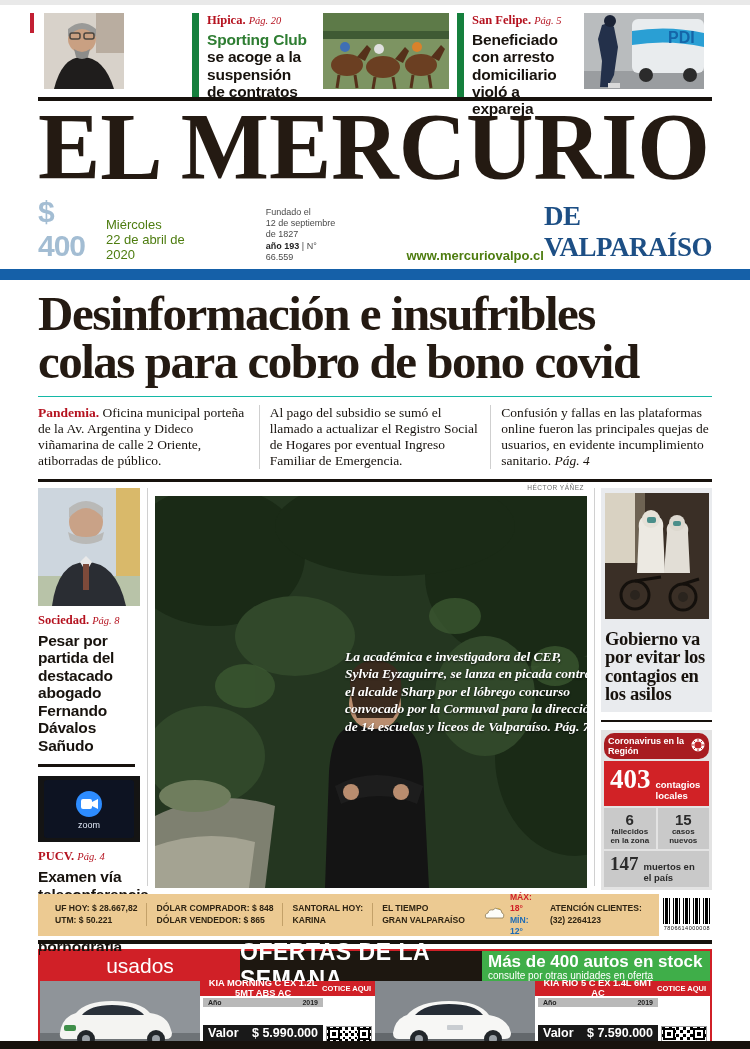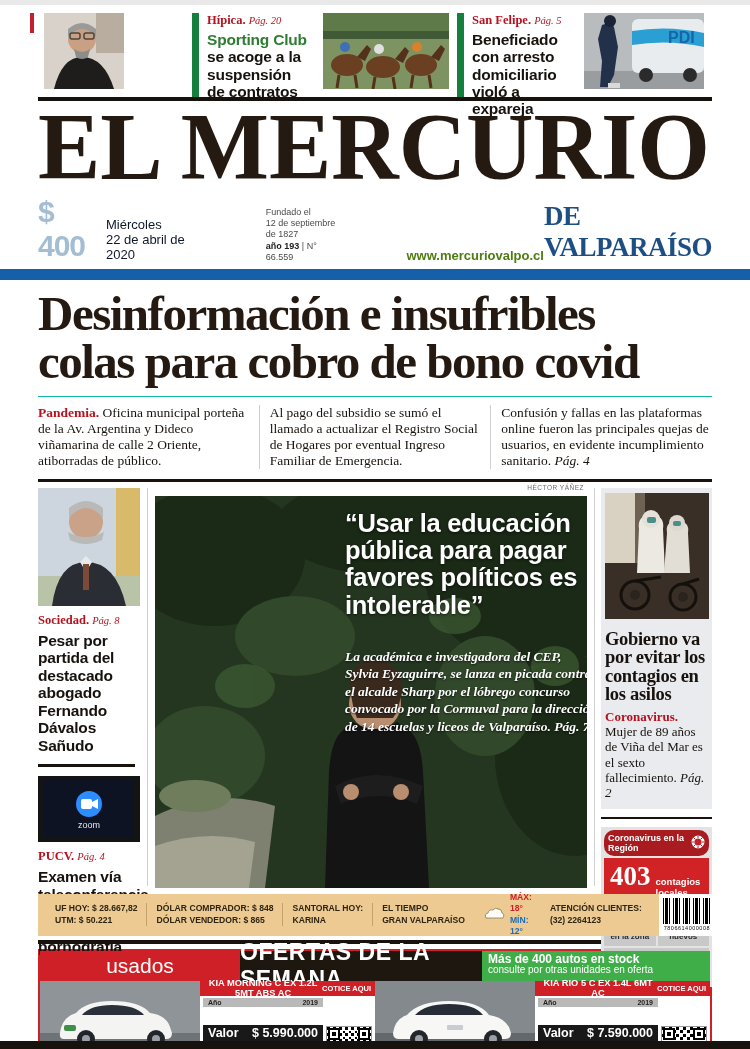--- a/index.html
+++ b/index.html
@@ -23,21 +23,21 @@
   .t-accent-purple { color:#8d4a8b; }
   .t-accent-green { color:#2e7d32; }
   .t-photo { height:76px; overflow:hidden; flex:none; }
   .t-photo svg { display:block; }
 
   
   .masthead { padding-top:4px; }
   .masthead-title-wrap svg { display:block; }
   .masthead-info { display:flex; align-items:flex-end; padding:2px 0 6px 0; }
   .price { font-size:30px; font-weight:bold; color:#a3bdd3; letter-spacing:-1px; }
-  .date-block { margin-left:14px; font-size:13px; color:#0f172a; line-height:1.15; }
+  .date-block { margin-left:14px; font-size:13px; color:#4d7c0f; line-height:1.15; }
   .founded-block { margin-left:74px; font-size:9px; color:#4a4a4a; line-height:1.25; }
   .founded-block b { color:#222; }
   .website { margin-left:60px; font-size:13px; font-weight:bold; color:#4d7c0f; }
   .region { margin-left:auto; font-family:"Liberation Serif",serif; font-weight:bold; font-size:27px; color:#1d4f85; letter-spacing:-0.5px; }
   .blue-bar { height:11px; background:#1560a8; margin:0 0 2px 0; }
 
   
   .lead-headline { font-family:"Liberation Serif",serif; font-weight:bold; font-size:49px; line-height:0.98; letter-spacing:-1.5px; color:#241a12; padding:8px 0 10px 0; }
   .deck-row { display:flex; gap:0; border-top:1px solid #14b8a6; padding:8px 0 10px 0; }
   .deck { flex:1; font-family:"Liberation Serif",serif; font-size:13.5px; line-height:1.18; color:#17120d; padding:0 10px; }
@@ -102,21 +102,21 @@
   .barcode { width:48px; height:26px; background:repeating-linear-gradient(90deg,#000 0 1px,#fff 1px 2px,#000 2px 5px,#fff 5px 6px,#000 6px 7px,#fff 7px 10px); }
   .barcode-num { font-size:5.5px; letter-spacing:0.5px; color:#111; margin-top:1px; }
   .rule4 { height:4px; background:#17120d; margin-top:4px; }
 
   
   .ad { margin:5px 38px 0 38px; border:2px solid #d02027; background:#fff; }
   .ad-top { display:flex; height:30px; }
   .ad-usados { width:200px; background:#d02027; color:#fff; font-size:21px; display:flex; align-items:center; justify-content:center; }
   .ad-ofertas { flex:1; background:#1d1710; color:#fff; font-weight:bold; font-size:23px; letter-spacing:0.5px; display:flex; align-items:center; justify-content:center; }
   .ad-stock { width:228px; background:#3fae49; color:#fff; padding:2px 6px; line-height:1.05; }
-  .ad-stock .s1 { font-weight:bold; font-size:12px; }
+  .ad-stock .s1 { font-weight:bold; font-size:17px; }
   .ad-stock .s2 { font-size:10px; }
   .ad-cars { display:flex; height:70px; background:#555; }
   .car-panel { flex:1; display:flex; }
   .car-photo { width:160px; flex:none; }
   .car-photo svg { display:block; }
   .car-info { flex:1; display:flex; flex-direction:column; background:#fff; }
   .car-banner { background:#d02027; color:#fff; display:flex; align-items:center; height:15px; padding:0 4px; }
   .car-model { font-weight:bold; font-size:9.3px; flex:1; text-align:center; }
   .car-cotice { font-weight:bold; font-size:7.5px; }
   .car-body { flex:1; display:flex; gap:3px; padding:2px 3px; }
@@ -309,21 +309,20 @@
             <ellipse cx="40" cy="300" rx="36" ry="16" fill="#6f7d5d"></ellipse>
             <g>
                 <circle cx="220" cy="208" r="26" fill="#b98d6f"></circle>
                 <path d="M196 196 q-6 -30 24 -32 q30 2 26 34 q-2 16 -8 24 l-36 0 q-5 -12 -6 -26 z" fill="#3a2a1e"></path>
                 <path d="M198 226 q22 14 44 0 l14 10 q10 10 12 40 l6 116 -104 0 4 -116 q2 -30 12 -40 z" fill="#141414"></path>
                 <path d="M180 290 q40 -22 88 0 l-6 18 q-38 -16 -76 0 z" fill="#1d1d1d"></path>
                 <circle cx="196" cy="296" r="8" fill="#b98d6f"></circle>
                 <circle cx="246" cy="296" r="8" fill="#b98d6f"></circle>
               </g>
           </svg>
-          <div class="quote">“Usar la educación pública para pagar favores políticos es intolerable”</div>
           <div class="quote-deck"><span>La académica e investigadora del CEP, Sylvia Eyzaguirre, se lanza en picada contra el alcalde Sharp por el lóbrego concurso convocado por la Cormuval para la dirección de 14 escuelas y liceos de Valparaíso. </span><span class="pg">Pág. 7</span></div>
         </div>
       </div>
 
       <div class="col-right">
         <div class="right-top">
           <div>
             <svg width="104" height="126" viewBox="0 0 104 126">
                 <rect width="104" height="126" fill="#3a2f26"></rect>
                 <rect x="0" y="0" width="30" height="70" fill="#d9d2c2"></rect>
@@ -340,21 +339,20 @@
                   <circle cx="30" cy="102" r="14"></circle>
                   <circle cx="78" cy="104" r="13"></circle>
                   <line x1="30" y1="88" x2="56" y2="84"></line>
                   <line x1="78" y1="91" x2="94" y2="86"></line>
                 </g>
                 <circle cx="30" cy="102" r="5" fill="#2a241e"></circle>
                 <circle cx="78" cy="104" r="5" fill="#2a241e"></circle>
               </svg>
           </div>
           <div class="right-headline">Gobierno va por evitar los contagios en los asilos</div>
-          <div class="right-deck"><span class="kick">Coronavirus.</span><span> Mujer de 89 años de Viña del Mar es el sexto fallecimiento. </span><span class="pg">Pág. 2</span></div>
         </div>
         <div class="right-rule"></div>
 
         <div class="covid-box">
           <div class="covid-header">
             <span>Coronavirus en la Región</span>
             <span><svg width="14" height="14" viewBox="0 0 14 14">
                   <circle cx="7" cy="7" r="6.5" fill="#fff"></circle>
                   <circle cx="7" cy="7" r="3.6" fill="#c0242a"></circle>
                   <g stroke="#c0242a" stroke-width="1">

